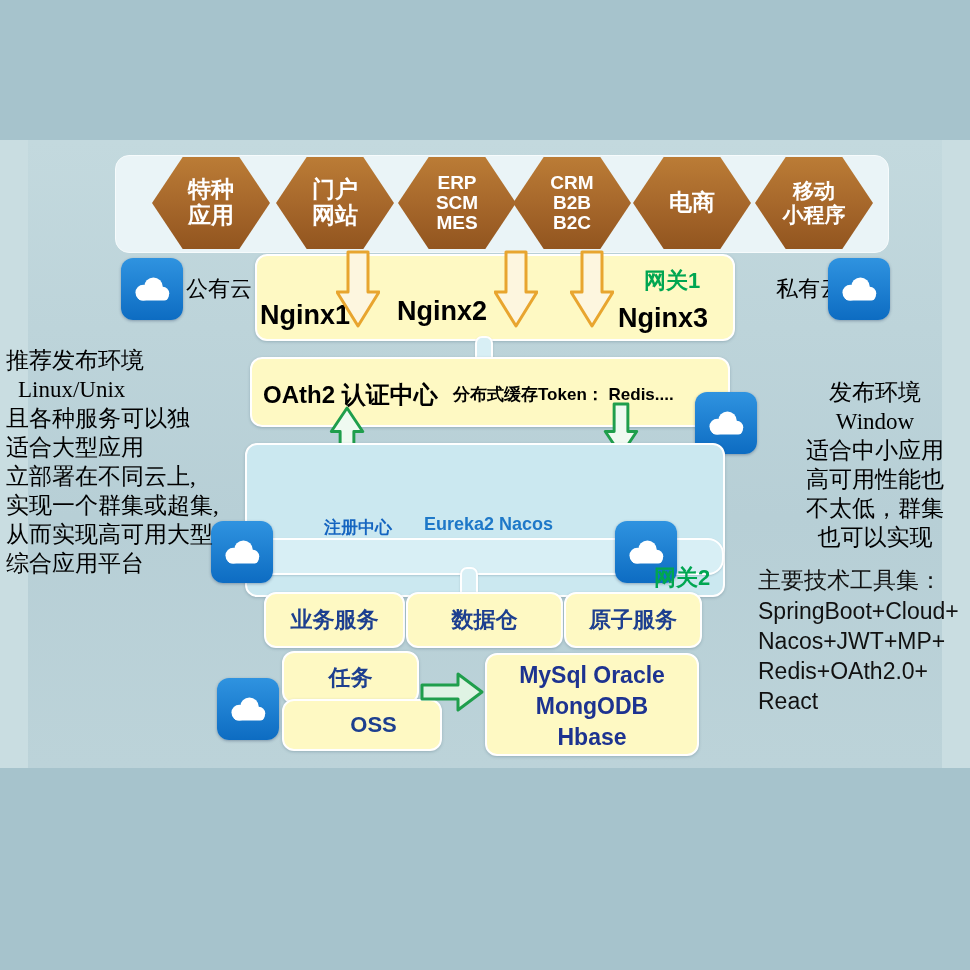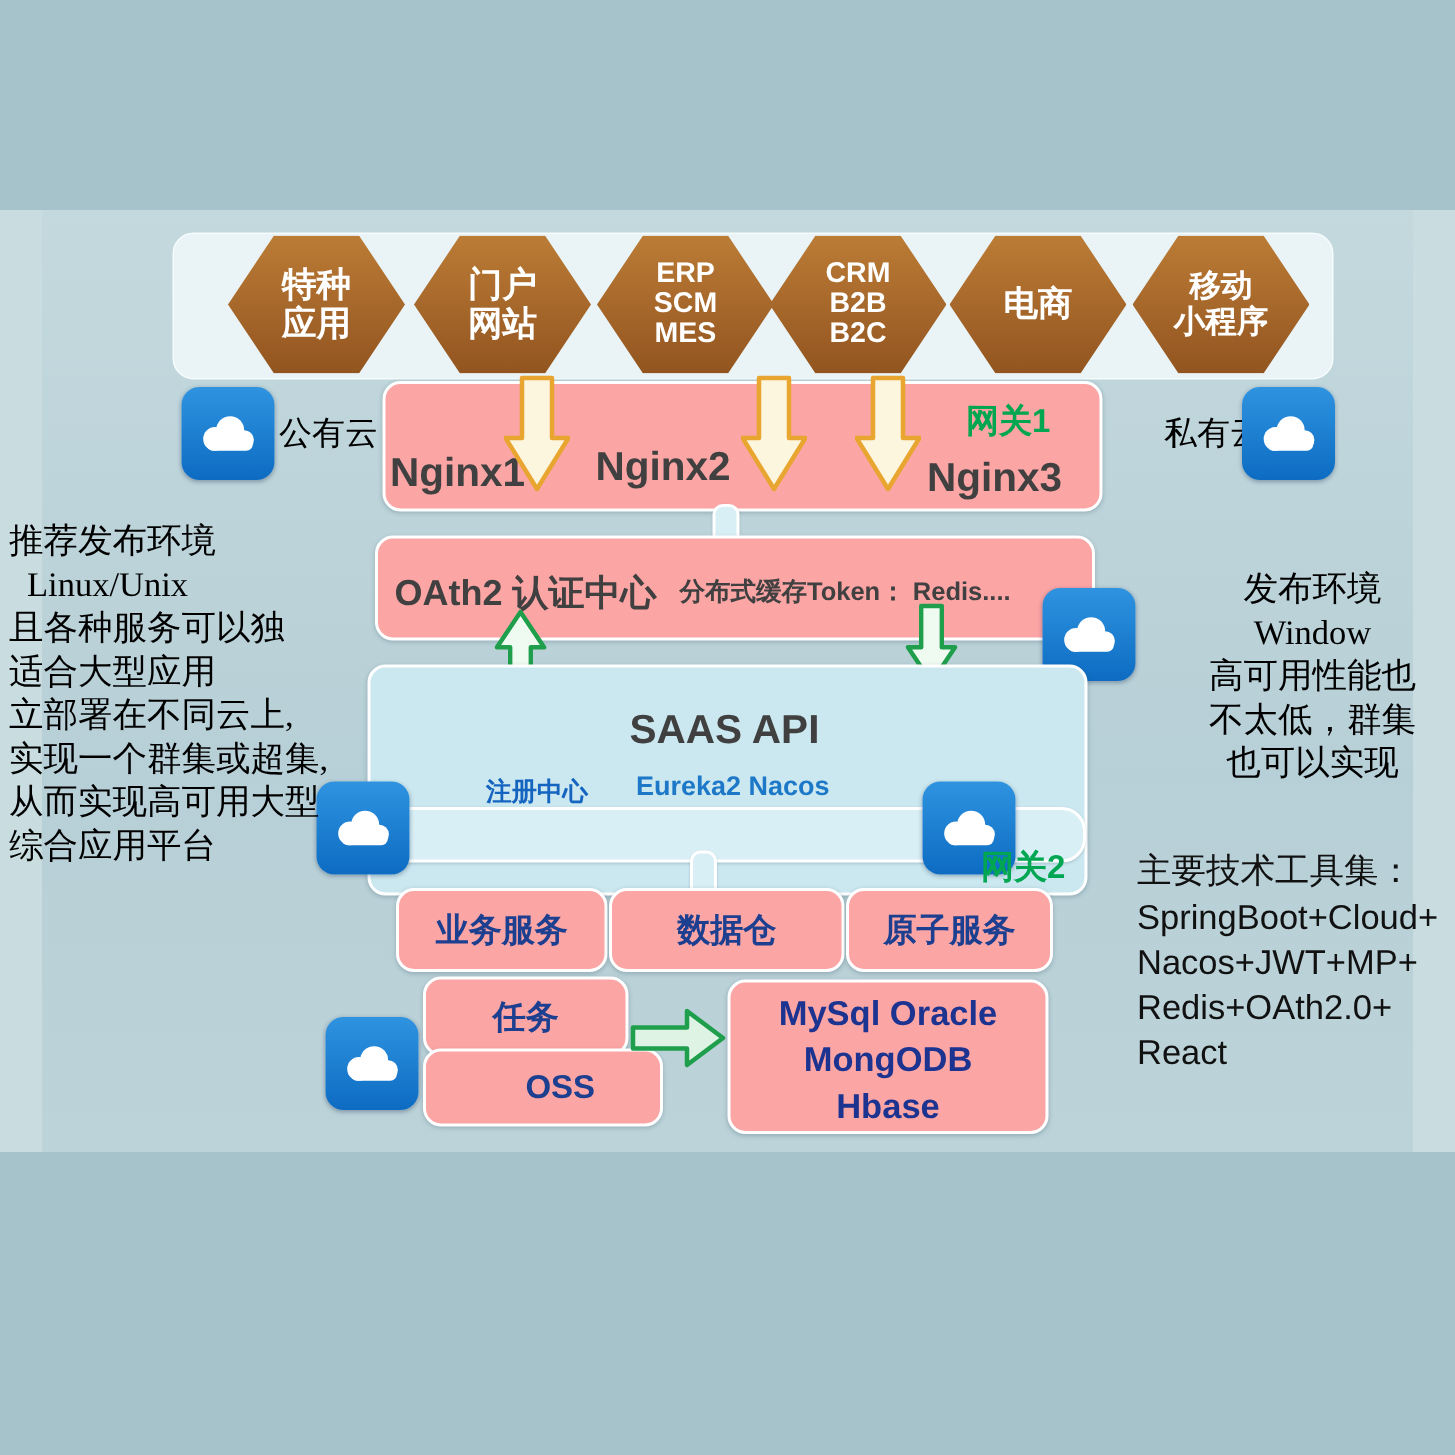--- a/index.html
+++ b/index.html
@@ -10,30 +10,30 @@
   .edge-strip{position:absolute;top:140px;width:30px;height:628px;background:#c9dde1;}
   .topband{position:absolute;left:115px;top:155px;width:772px;height:96px;
            background:#eaf4f7;border-radius:14px;border:1px solid #f6fbfc;}
   .hex{position:absolute;top:157px;width:118px;height:92px;
        clip-path:polygon(26% 0,74% 0,100% 50%,74% 100%,26% 100%,0 50%);
        background:linear-gradient(180deg,#bb7c36 0%,#a5662a 55%,#92551f 100%);
        color:#fff;font-weight:bold;display:flex;flex-direction:column;
        align-items:center;justify-content:center;text-align:center;line-height:1.12;}
   .hex .l{font-size:23px;}
   .hex .s{font-size:19px;line-height:1.05;}
-  .box{position:absolute;background:#fca5a5;border:2px solid #fff;border-radius:12px;
+  .box{position:absolute;background:#fef9c3;border:2px solid #fff;border-radius:12px;
        box-shadow:0 1px 3px rgba(40,70,90,.25);}
   .band{position:absolute;background:#d8eff5;border:2px solid #fff;border-radius:16px;
         box-shadow:0 1px 2px rgba(40,70,90,.2);}
   .cloud-icon{position:absolute;width:62px;height:62px;border-radius:12px;
         background:linear-gradient(180deg,#2f93e0,#0d6cc2);
         display:flex;align-items:center;justify-content:center;
         box-shadow:0 1px 3px rgba(20,40,80,.35);}
   .txt{position:absolute;white-space:nowrap;}
-  .navy{color:#404040;font-weight:bold;}
+  .navy{color:#000000;font-weight:bold;}
   .green{color:#00a651;font-weight:bold;}
   .blue1{color:#1565c0;font-weight:bold;}
   .blue2{color:#1e78c8;font-weight:bold;}
   .boxlabel{color:#1d3f8f;font-weight:bold;font-size:22px;display:flex;
             align-items:center;justify-content:center;width:100%;height:100%;}
   .note{position:absolute;color:#000;font-family:"Liberation Serif",serif;
         font-size:23px;line-height:29px;}
   .note.center{text-align:center;}
   .note .ln{white-space:nowrap;}
   .left-note .ln:nth-child(2){padding-left:12px;}
@@ -131,21 +131,20 @@
   <div class="cloud-icon" style="left:695px;top:392px;">
     <svg width="46" height="32" viewBox="0 0 64 44">
       <circle cx="20" cy="27" r="11" fill="#fff"></circle>
         <circle cx="34" cy="19" r="13" fill="#fff"></circle>
       <circle cx="47" cy="28" r="9" fill="#fff"></circle>
         <rect x="12" y="25" width="43" height="13" rx="6" fill="#fff"></rect>
     </svg>
   </div>
 
   <div class="box" style="left:245px;top:443px;width:476px;height:150px;background:#cbe8f0;"></div>
-  <div class="txt navy" style="left:245px;top:471px;width:476px;text-align:center;font-size:27px;">SAAS   API</div>
   <div class="txt blue1" style="left:324px;top:516px;font-size:17px;">注册中心</div>
   <div class="txt blue2" style="left:424px;top:514px;font-size:18px;">Eureka2    Nacos</div>
 
   <div class="band" style="left:216px;top:538px;width:504px;height:33px;"></div>
   <div class="cloud-icon" style="left:211px;top:521px;">
     <svg width="46" height="32" viewBox="0 0 64 44">
       <circle cx="20" cy="27" r="11" fill="#fff"></circle>
         <circle cx="34" cy="19" r="13" fill="#fff"></circle>
       <circle cx="47" cy="28" r="9" fill="#fff"></circle>
         <rect x="12" y="25" width="43" height="13" rx="6" fill="#fff"></rect>
@@ -207,20 +206,21 @@
     <div class="ln">适合大型应用</div>
     <div class="ln">立部署在不同云上,</div>
     <div class="ln">实现一个群集或超集,</div>
     <div class="ln">从而实现高可用大型</div>
     <div class="ln">综合应用平台</div>
   </div>
 
   <div class="note center" style="left:790px;top:378px;width:170px;">
     <div class="ln">发布环境</div>
     <div class="ln">Window</div>
+    <div class="ln">适合中小应用</div>
     <div class="ln">高可用性能也</div>
     <div class="ln">不太低，群集</div>
     <div class="ln">也可以实现</div>
   </div>
 
   <div class="tools" style="left:758px;top:566px;width:214px;">
     <div class="t">主要技术工具集：</div>
     <div>SpringBoot+Cloud+</div>
     <div>Nacos+JWT+MP+</div>
     <div>Redis+OAth2.0+</div>

